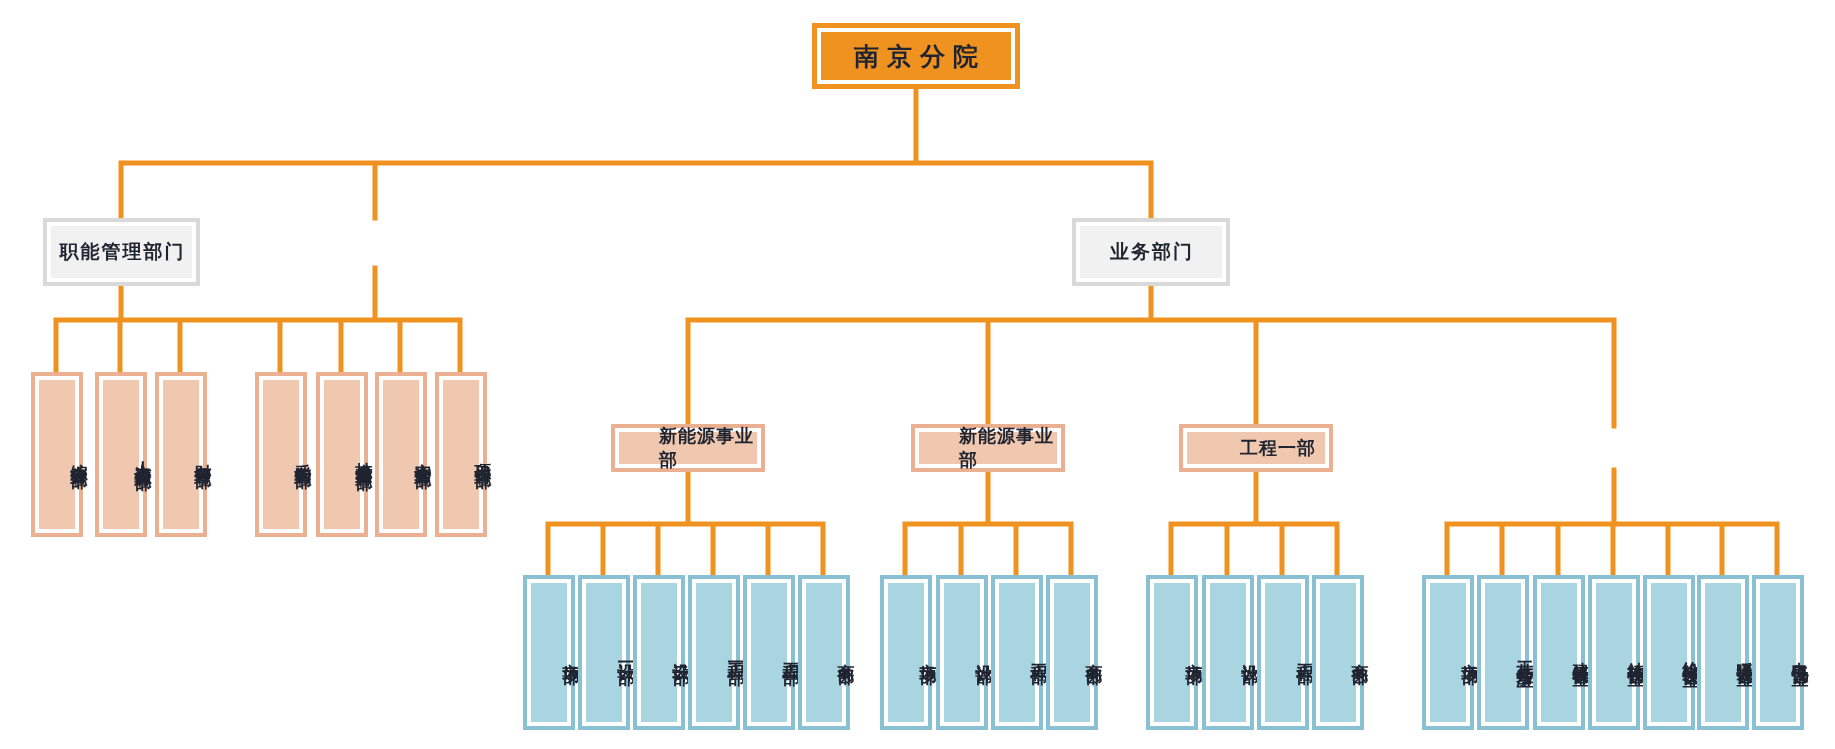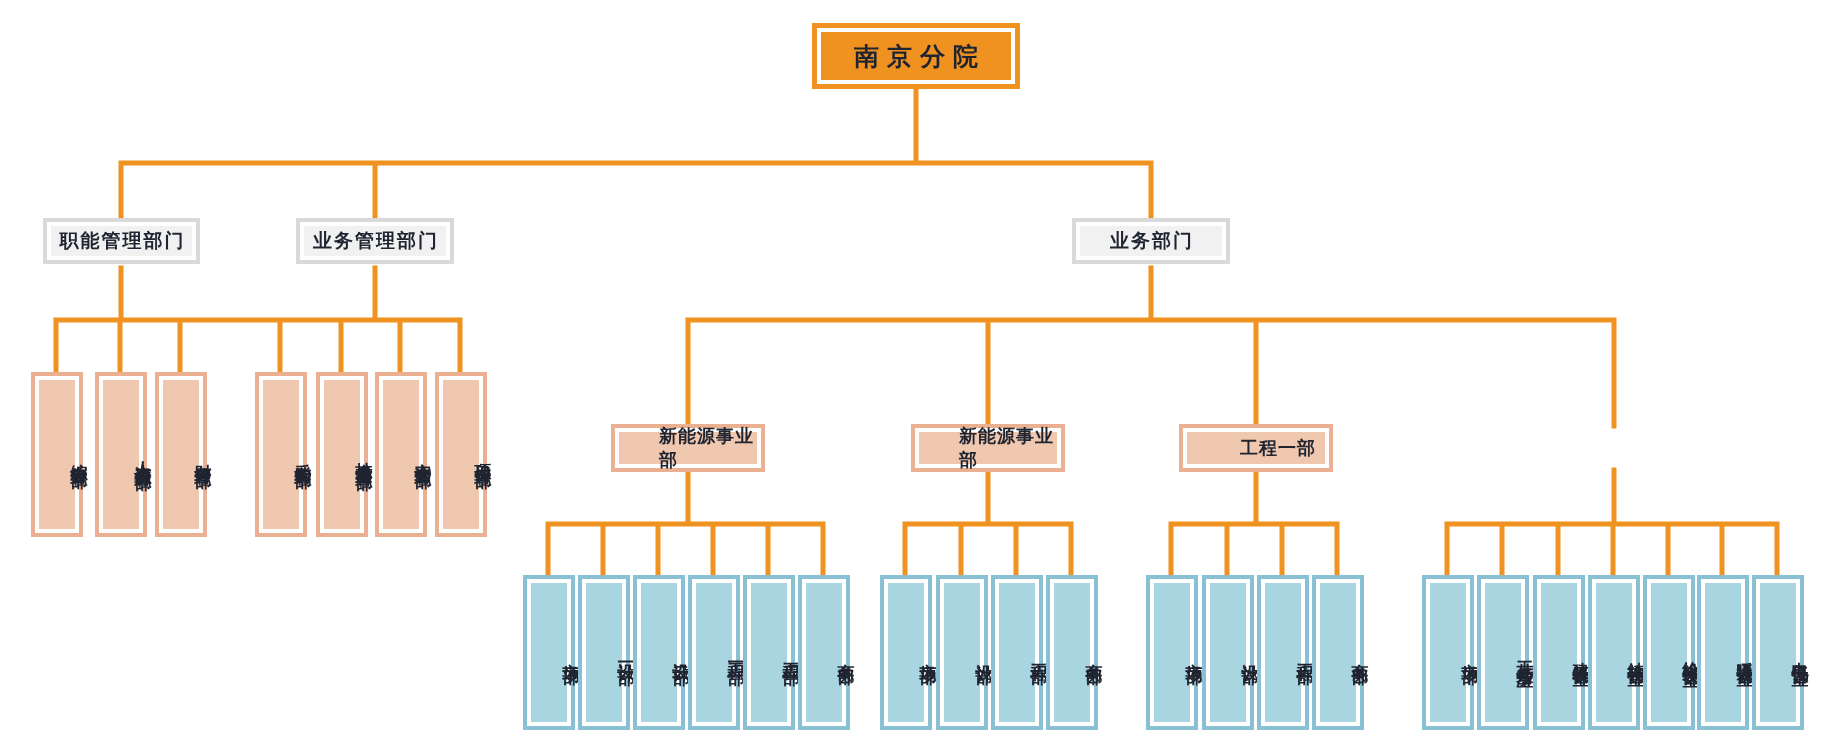--- a/index.html
+++ b/index.html
@@ -5,21 +5,21 @@
   html,body{margin:0;padding:0;background:#ffffff;}
   body{font-family:"Liberation Sans","DejaVu Sans",sans-serif;}
   #canvas{position:relative;width:1835px;height:749px;background:#ffffff;overflow:hidden;border-radius:17px;}
   #wires{position:absolute;left:0;top:0;z-index:1;}
   .box{position:absolute;z-index:2;display:flex;align-items:center;justify-content:center;
        box-sizing:border-box;font-weight:700;color:#1F2430;box-shadow:inset 0 0 0 4px #ffffff;padding-left:44px;}
   
   .root{left:812px;top:23px;width:208px;height:66px;border:5px solid #F0921F;background:#F0921F;
         font-size:25px;letter-spacing:8px;padding-left:8px;}
   
-  .cat{top:218px;height:46px;border:4px solid #D9D9D9;background:#F1F1F1;
+  .cat{top:218px;height:68px;border:4px solid #D9D9D9;background:#F1F1F1;
        font-size:19px;letter-spacing:2px;padding-left:2px;}
   .cat1{left:43px;width:157px;}
   .cat2{left:296px;width:158px;}
   .cat3{left:1072px;width:158px;text-align:right;}
   
   .unit{top:424px;height:48px;width:154px;border:4px solid #EBB092;background:#F0C8AF;
         font-size:18px;letter-spacing:1px;}
   
   .vbox{width:50px;border:4px solid;font-size:17px;}
   .vbox span{writing-mode:vertical-rl;text-orientation:upright;letter-spacing:2px;}
@@ -37,21 +37,20 @@
     <path d="M1151 268 V320 M688 320 H1614 M688 320 V426 M988 320 V426 M1256 320 V426 M1614 320 V426"></path>
     <path d="M688 470 V524 M548 524 H823 M548 524 V577 M603 524 V577 M658 524 V577 M713 524 V577 M768 524 V577 M823 524 V577"></path>
     <path d="M988 470 V524 M905 524 H1071 M905 524 V577 M961 524 V577 M1016 524 V577 M1071 524 V577"></path>
     <path d="M1256 470 V524 M1171 524 H1337 M1171 524 V577 M1227 524 V577 M1282 524 V577 M1337 524 V577"></path>
     <path d="M1614 470 V524 M1447 524 H1777 M1447 524 V577 M1502 524 V577 M1558 524 V577 M1613 524 V577 M1668 524 V577 M1722 524 V577 M1777 524 V577"></path>
   </svg>
 
   <div class="box root">南京分院</div>
 
   <div class="box cat cat1">职能管理部门</div>
-  <div class="box cat cat2">业务管理部门</div>
   <div class="box cat cat3">业务部门</div>
 
   <div class="box vbox pink" style="left:31px">
       <span>综合管理部</span>
     </div>
   <div class="box vbox pink" style="left:95px">
       <span>人力资源管理部</span>
     </div>
   <div class="box vbox pink" style="left:155px">
       <span>财务管理部</span>

